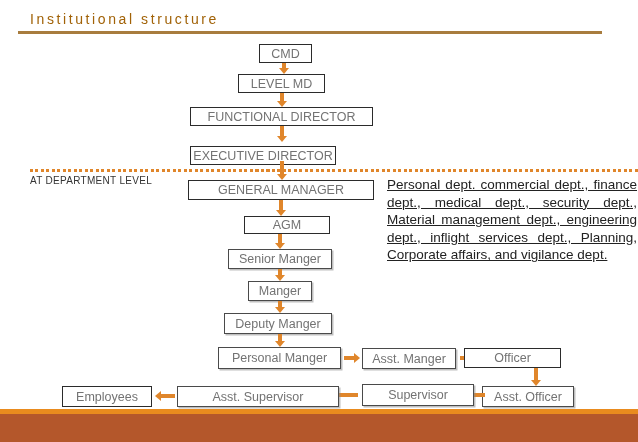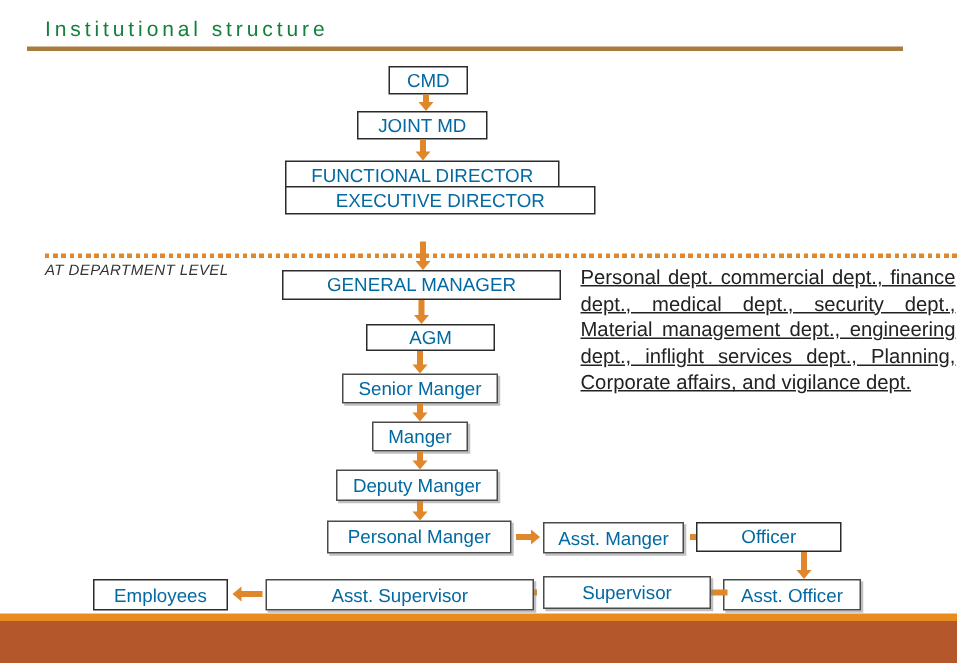--- a/index.html
+++ b/index.html
@@ -7,35 +7,35 @@
     width:638px; height:442px; position:relative; overflow:hidden;
     background:#ffffff;
     font-family:"Liberation Sans", sans-serif;
     color:#262626;
   }
   .stage { position:absolute; inset:0; }
 
   
   .title {
     position:absolute; left:30px; top:11px;
-    font-size:14px; letter-spacing:2.6px; color:#15803d;
+    font-size:14px; letter-spacing:2.6px; color:#a16207;
     white-space:nowrap;
   }
   .title-rule {
     position:absolute; left:18px; top:31px; width:584px; height:3px;
     background:#a87c3e;
   }
 
   
   .node {
     position:absolute; box-sizing:border-box;
     background:#ffffff;
     border:1.5px solid #2b2b2b;
     display:flex; align-items:center; justify-content:center;
-    font-size:12.5px; color:#0369a1; white-space:nowrap;
+    font-size:12.5px; color:#737373; white-space:nowrap;
   }
   .node.sh { border-color:#4a4a4a; box-shadow:1.5px 1.5px 0 rgba(140,140,140,.55); }
 
   
   .ar { position:absolute; }
   .ar-d { width:10px; }
   .ar-d::before {
     content:""; position:absolute; left:calc(50% - 1.75px); top:0; bottom:5px;
     width:3.5px; background:#e0862b;
   }
@@ -65,21 +65,21 @@
     border-right:6.5px solid #e0862b;
   }
 
   
   .dotted {
     position:absolute; left:30px; top:169px; width:608px; height:3px;
     background:repeating-linear-gradient(90deg,#e0862b 0 3px,transparent 3px 5.5px);
   }
   .dept-label {
     position:absolute; left:30px; top:175px;
-    font-size:10px; letter-spacing:.3px; color:#333333; white-space:nowrap;font-style:italic;
+    font-size:10px; letter-spacing:.3px; color:#333333; white-space:nowrap;
   }
 
   
   .note {
     position:absolute; left:387px; top:176px; width:250px;
     font-size:13.5px; line-height:17.6px; text-align:justify; color:#222222;text-decoration:underline;
   }
 
   
   .footer-stripe { position:absolute; left:0; top:409px; width:638px; height:5px; background:#e98b1e; }
@@ -89,27 +89,27 @@
 <body>
 
 <div class="stage">
 
   <div class="title">Institutional structure</div>
   <div class="title-rule"></div>
 
   <div class="node" style="left:259px;top:44px;width:53px;height:19px">CMD</div>
   <div class="ar ar-d" style="left:279px;top:63px;height:11px"></div>
 
-  <div class="node" style="left:238px;top:74px;width:87px;height:19px">JOINT MD</div>
+  <div class="node" style="left:238px;top:74px;width:87px;height:19px">LEVEL MD</div>
   <div class="ar ar-d" style="left:277px;top:93px;height:14px"></div>
 
   <div class="node" style="left:190px;top:107px;width:183px;height:19px">FUNCTIONAL DIRECTOR</div>
   <div class="ar ar-d" style="left:277px;top:126px;height:16px"></div>
 
-  <div class="node" style="left:190px;top:124px;width:207px;height:19px">EXECUTIVE DIRECTOR</div>
+  <div class="node" style="left:190px;top:146px;width:146px;height:19px">EXECUTIVE DIRECTOR</div>
   <div class="ar ar-d" style="left:277px;top:161px;height:19px"></div>
 
   <div class="dotted"></div>
   <div class="dept-label">AT DEPARTMENT LEVEL</div>
 
   <div class="note">Personal dept. commercial dept., finance dept., medical dept., security dept., Material management dept., engineering dept., inflight services dept., Planning, Corporate affairs, and vigilance dept.</div>
 
   <div class="node" style="left:188px;top:180px;width:186px;height:20px">GENERAL MANAGER</div>
   <div class="ar ar-d" style="left:276px;top:200px;height:16px"></div>
 
@@ -133,21 +133,21 @@
 
   <div class="node" style="left:464px;top:348px;width:97px;height:20px">Officer</div>
   <div class="ar ar-d" style="left:531px;top:368px;height:18px"></div>
 
   <div class="node sh" style="left:482px;top:386px;width:92px;height:21px">Asst. Officer</div>
   <div class="ar ar-l" style="left:461px;top:390px;width:24px"></div>
 
   <div class="node sh" style="left:362px;top:384px;width:112px;height:22px">Supervisor</div>
   <div class="ar ar-l" style="left:333px;top:390px;width:25px"></div>
 
-  <div class="node sh" style="left:177px;top:386px;width:179px;height:21px">Asst. Supervisor</div>
+  <div class="node sh" style="left:177px;top:386px;width:162px;height:21px">Asst. Supervisor</div>
   <div class="ar ar-l" style="left:155px;top:391px;width:20px"></div>
 
   <div class="node" style="left:62px;top:386px;width:90px;height:21px">Employees</div>
 
   <div class="footer-stripe"></div>
   <div class="footer-band"></div>
 
 </div>
 
 </body></html>

